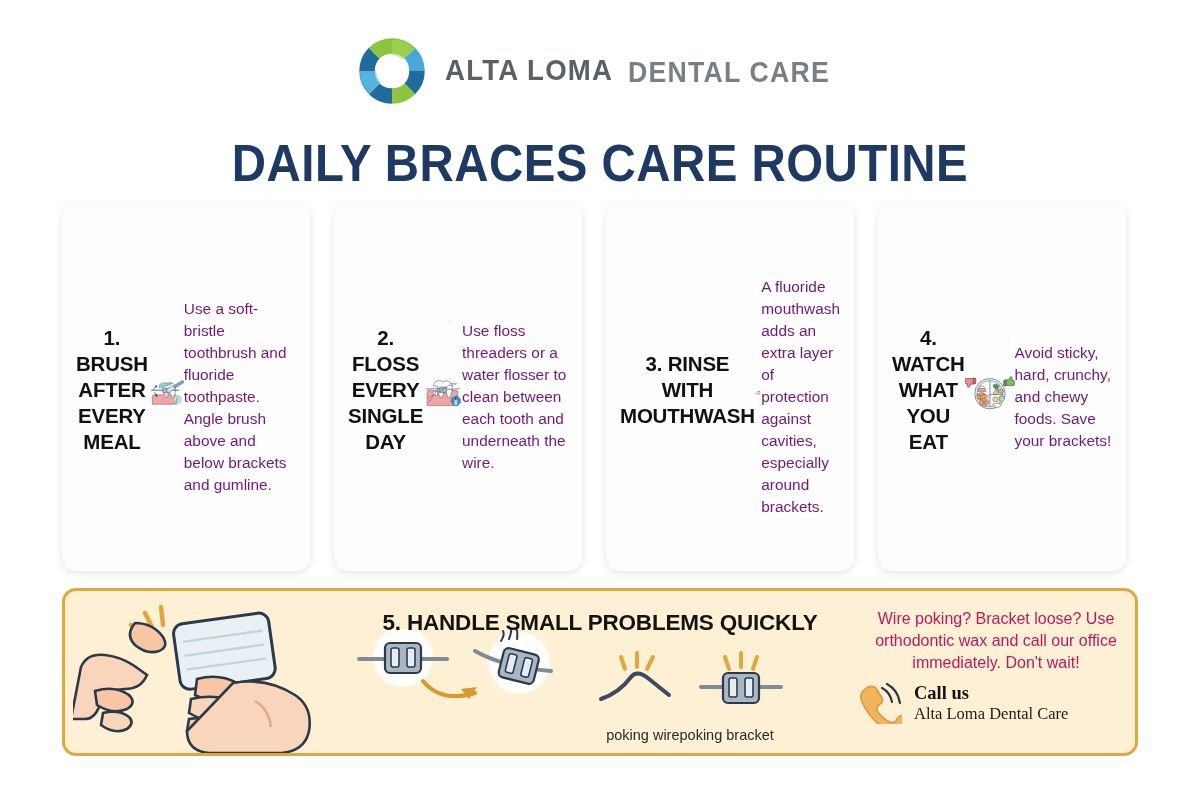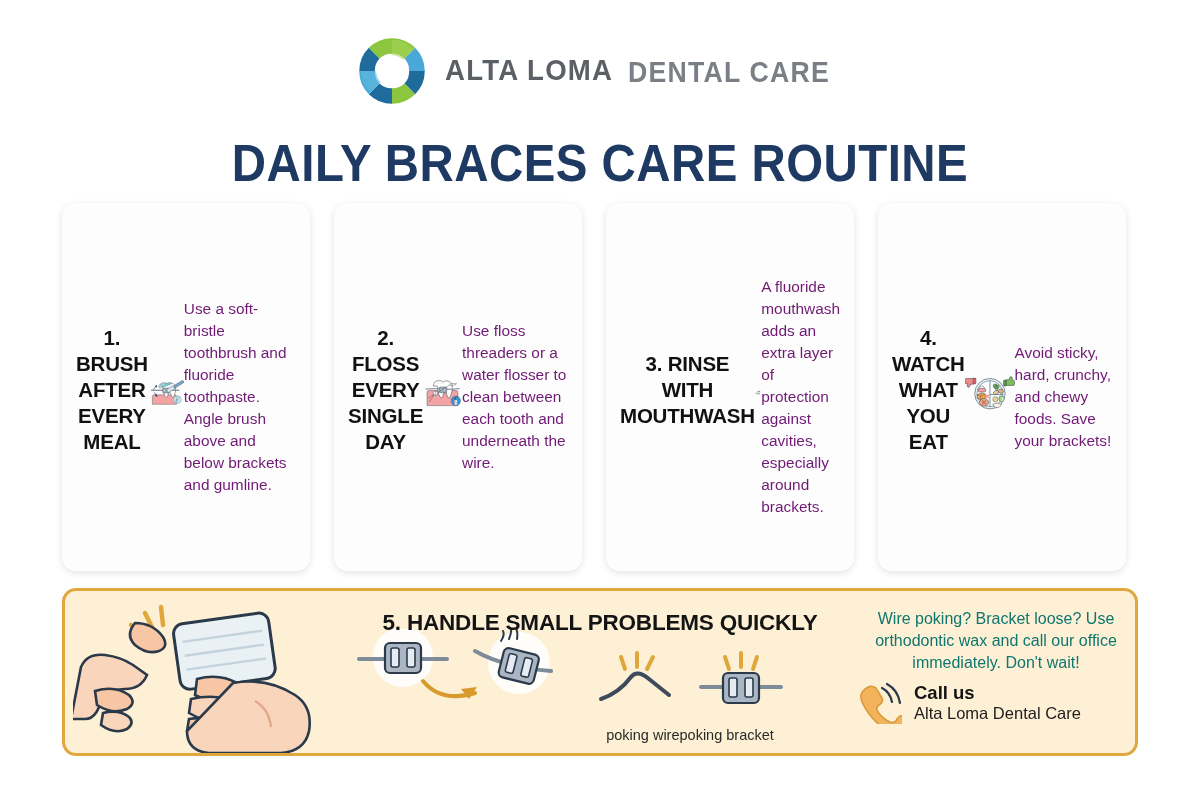--- a/index.html
+++ b/index.html
@@ -75,23 +75,23 @@
   }
   .bracket-art { position:absolute; left:348px; top:645px; width:220px; height:75px; }
   .mini-icons { position:absolute; left:580px; top:655px; width:220px; height:65px; }
   .mini-labels {
     position:absolute; left:575px; top:727px; width:230px;
     display:flex; justify-content:center; padding:0 6px;
     font-size:14.5px; color:#2a2a2a;
   }
   .cta-text {
     position:absolute; left:850px; top:608px; width:292px;
-    text-align:center; font-size:16px; color:#0f766e; line-height:1.36;
-  }
-  .cta-call { position:absolute; left:858px; top:682px; display:flex; align-items:center; gap:12px; }
+    text-align:center; font-size:16px; color:#be185d; line-height:1.36;
+  }
+  .cta-call { position:absolute; left:858px; top:682px; display:flex; align-items:center; gap:12px;font-family:Liberation Serif, serif; }
   .cta-call-lines { display:flex; flex-direction:column; line-height:1.2; }
   .cta-call-title { font-size:18.5px; font-weight:bold; color:#141414; }
   .cta-call-sub { font-size:16.5px; color:#1d1d1d; }
 </style>
 </head>
 <body>
 
 <div class="page">
 
   <div class="brand">

